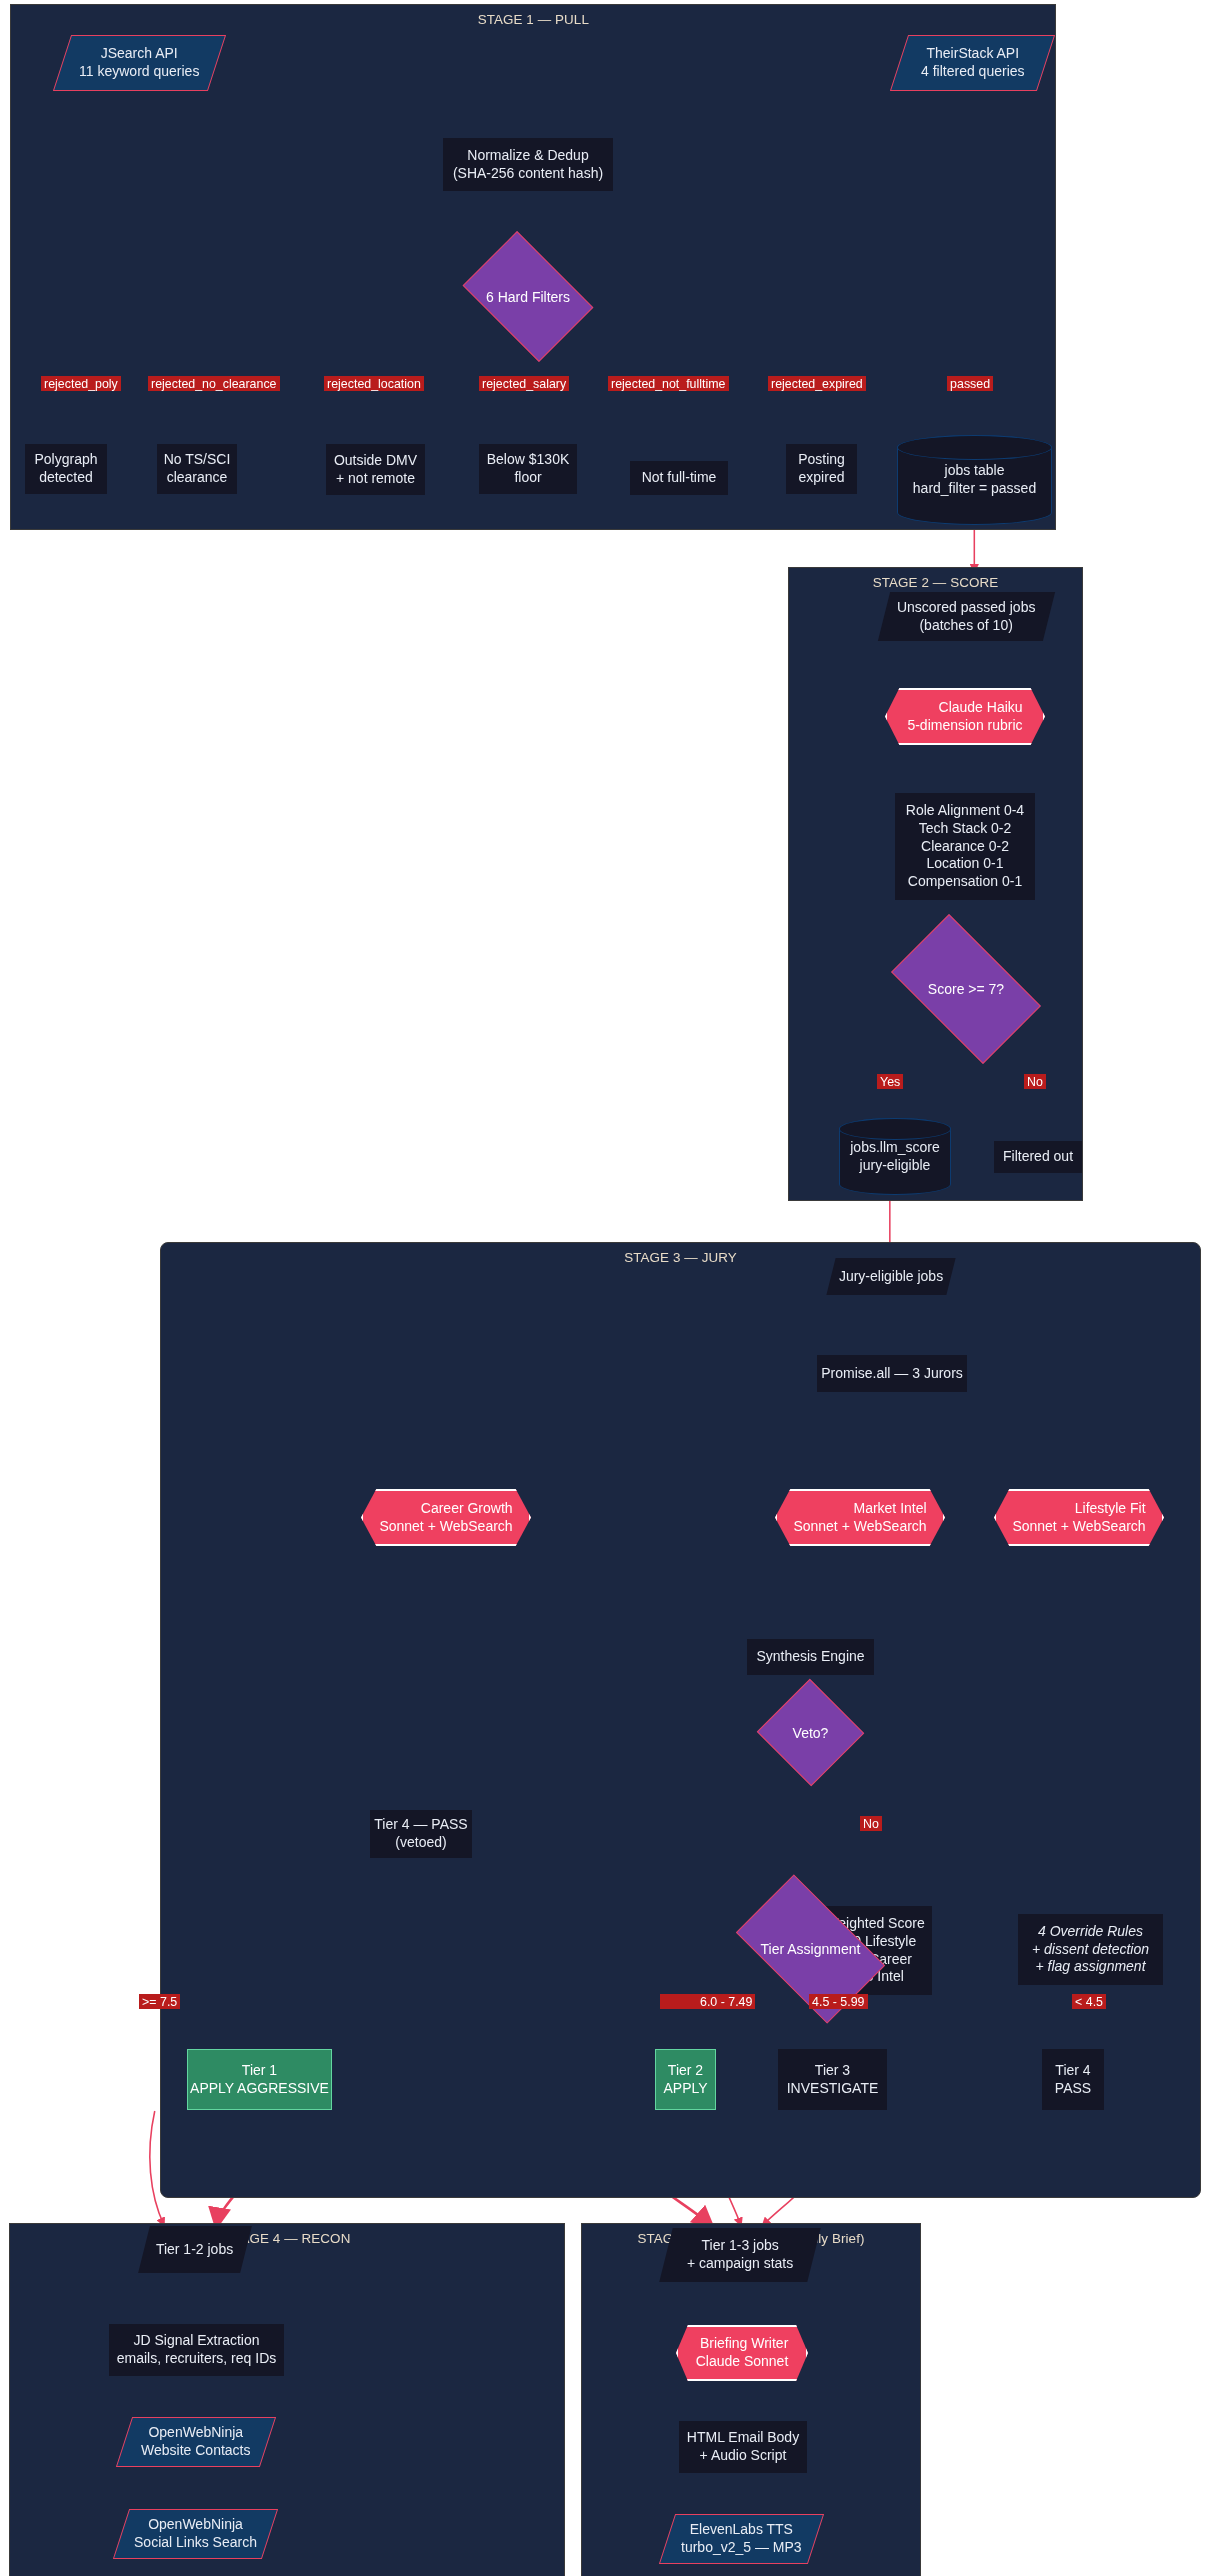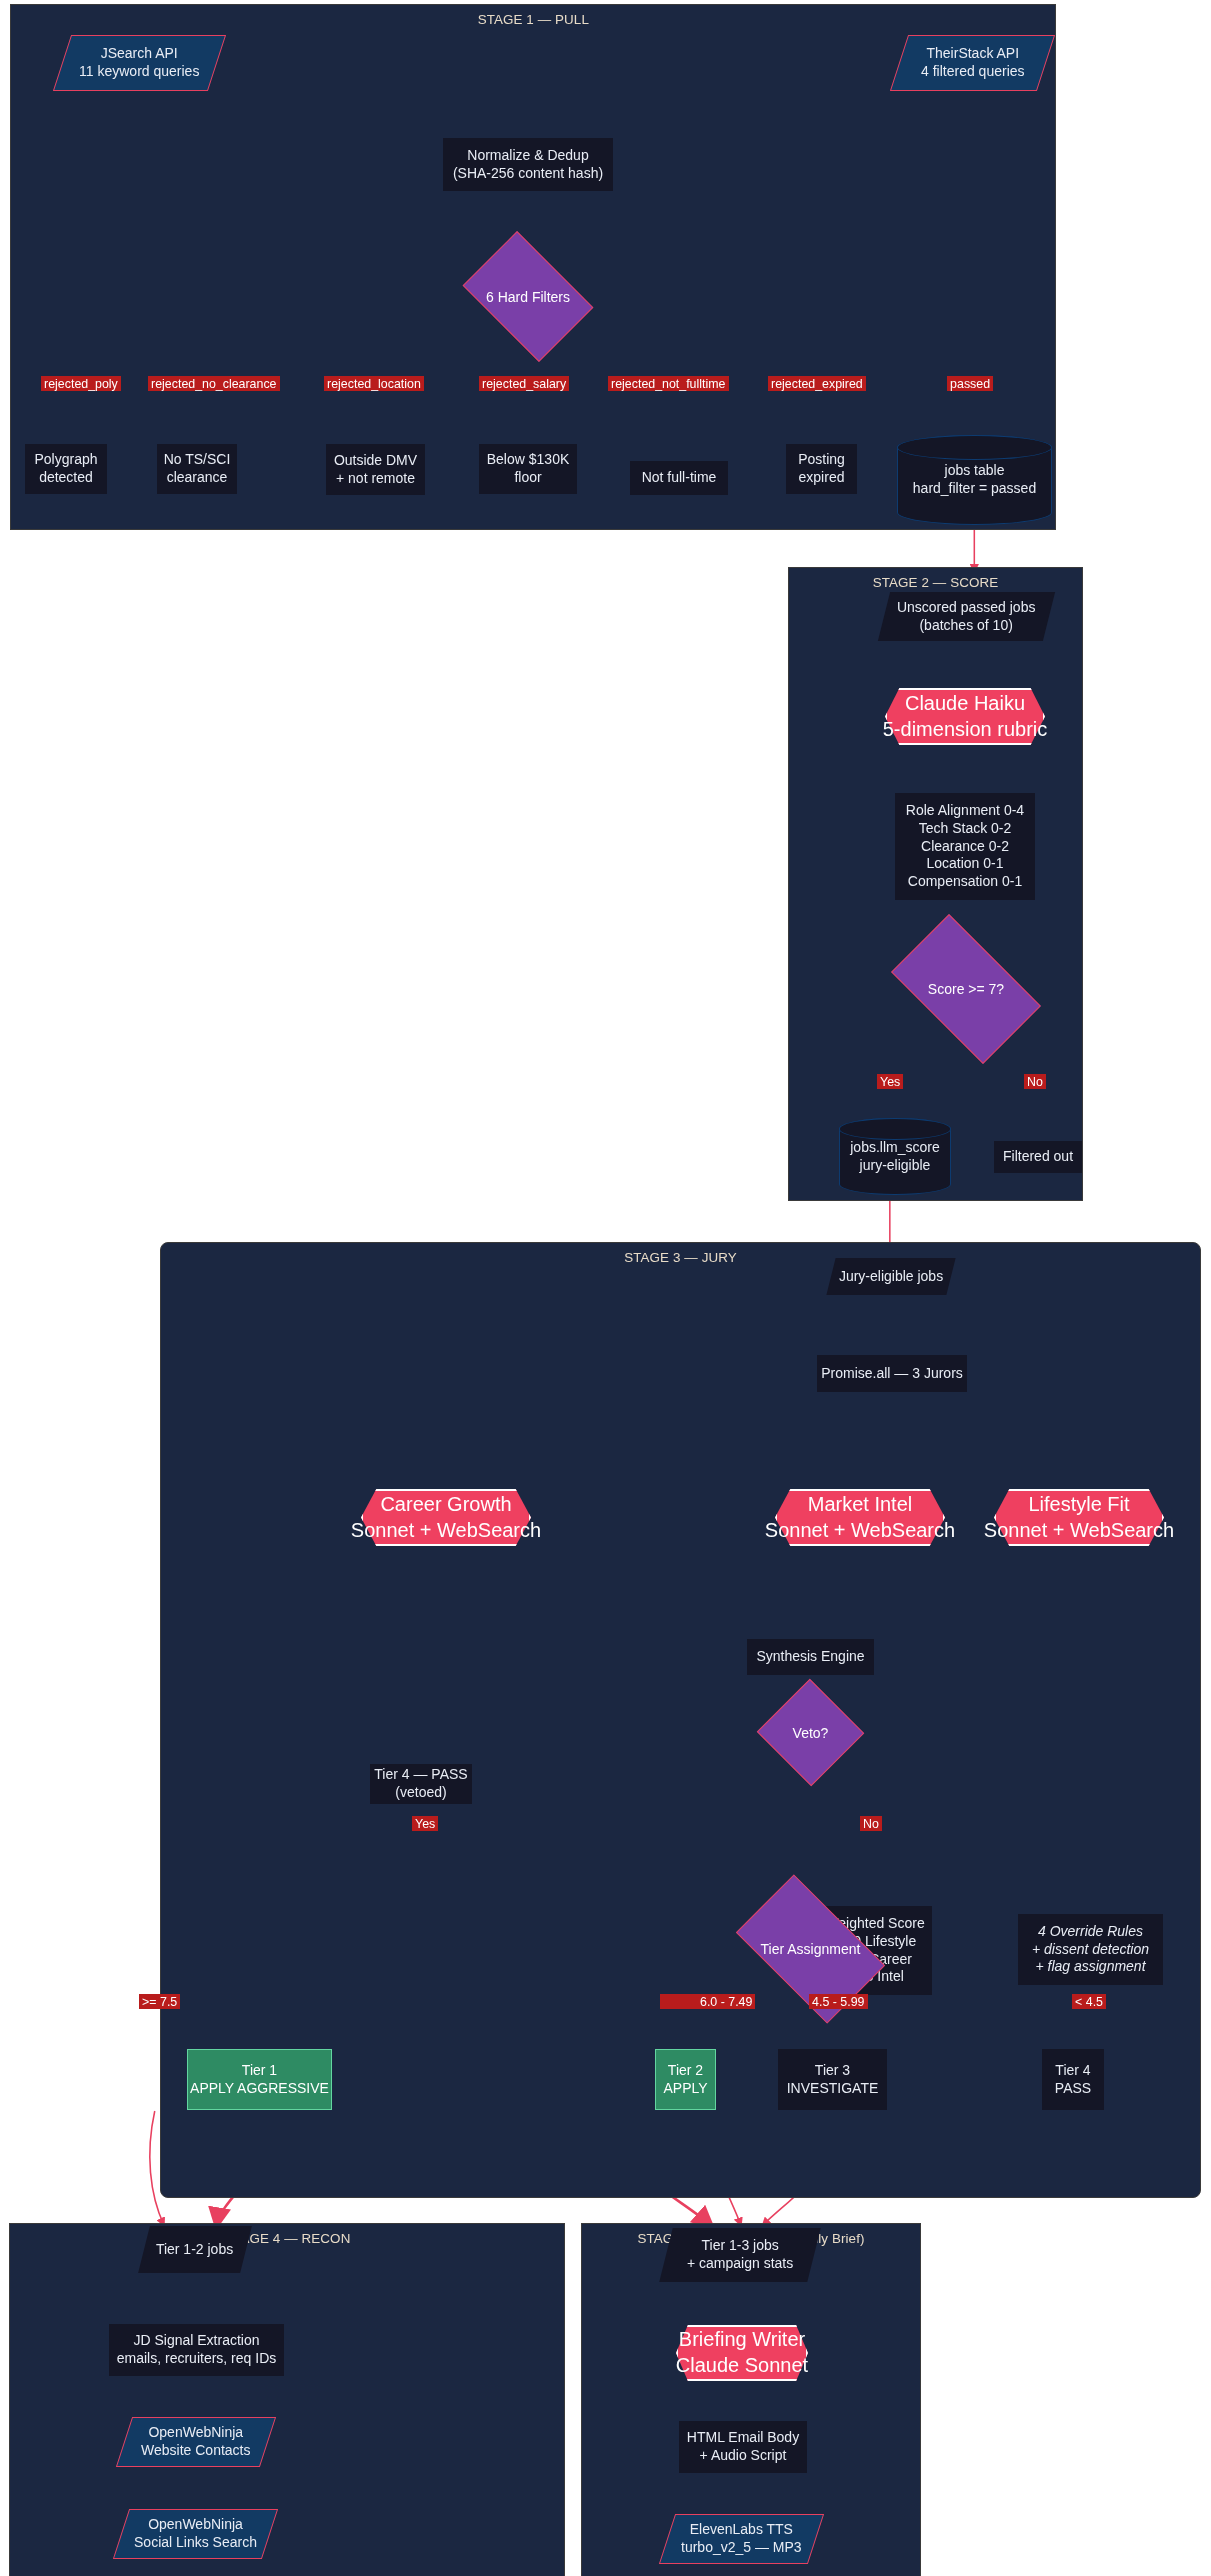--- a/index.html
+++ b/index.html
@@ -56,21 +56,21 @@
 
   
   .n-hex { position:absolute; }
   .n-hex .hexbg {
     position:absolute; inset:0; background:#ef4060;
     border:2.1px solid #ffffff;
     clip-path: polygon(9% 0, 91% 0, 100% 50%, 91% 100%, 9% 100%, 0 50%);
   }
   .n-hex .hexlbl {
     position:absolute; inset:0; display:flex; align-items:center; justify-content:center;
-    text-align:center; color:#fff; font-size:20px; line-height:1.28; white-space:pre; z-index:2;
+    text-align:right; color:#fff; font-size:14px; line-height:1.28; white-space:pre; z-index:2;
   }
 
   
   .n-cyl { position:absolute; }
   .n-cyl .cylbody { position:absolute; inset:0; background:#141626;
     border:1.5px solid #0d3b70; border-radius:50% / 14%; }
   .n-cyl .cyltop { position:absolute; left:0; right:0; top:0; height:28%;
     border:1.5px solid #0d3b70; border-radius:50%; background:#141626; }
   .n-cyl .cyllbl { position:absolute; inset:0; display:flex; align-items:center;
     justify-content:center; text-align:center; color:#e9edf5; font-size:14px;
@@ -338,21 +338,21 @@
   </div>
 
   <div class="n-diamond-wrap" style="left:772px; top:1695px; width:77px; height:75px;">
     <div class="dia"></div>
     <div class="dia-label">Veto?</div>
   </div>
 
   <div class="elabel" style="left:412px; top:1816px;">Yes</div>
   <div class="elabel" style="left:860px; top:1816px;">No</div>
 
-  <div class="node n-rect" style="left:370px; top:1764px; width:102px; height:40px;">
+  <div class="node n-rect" style="left:370px; top:1810px; width:102px; height:48px;">
     <span>Tier 4 — PASS
 (vetoed)</span>
   </div>
 
   <div class="node n-rect" style="left:818px; top:1906px; width:114px; height:89px;">
     <span>Weighted Score
 0.40 Lifestyle
 0.35 Career
 0.25 Intel</span>
   </div>

